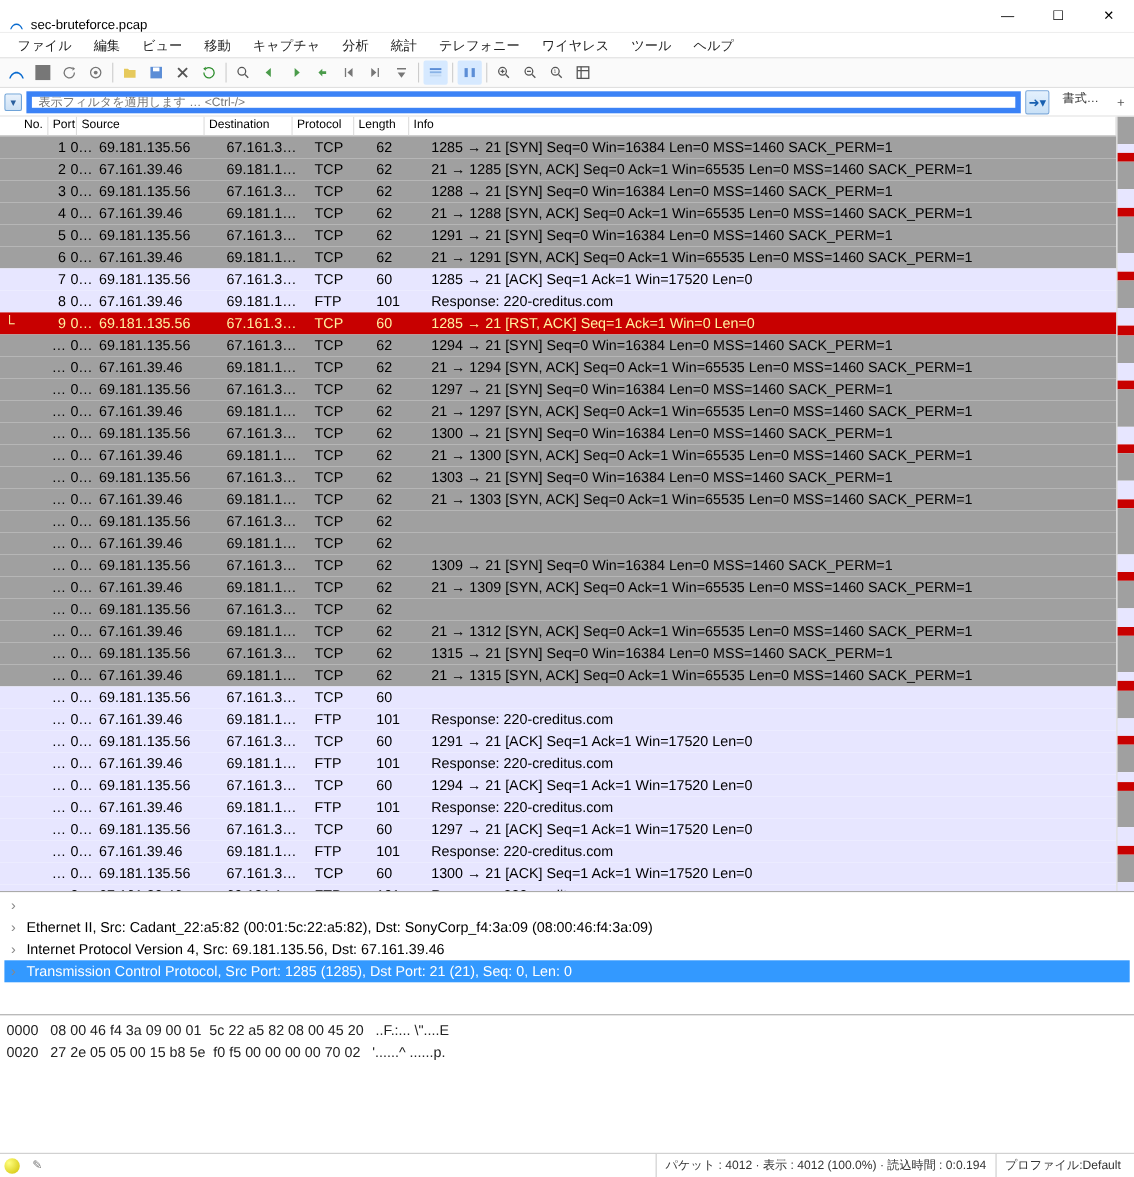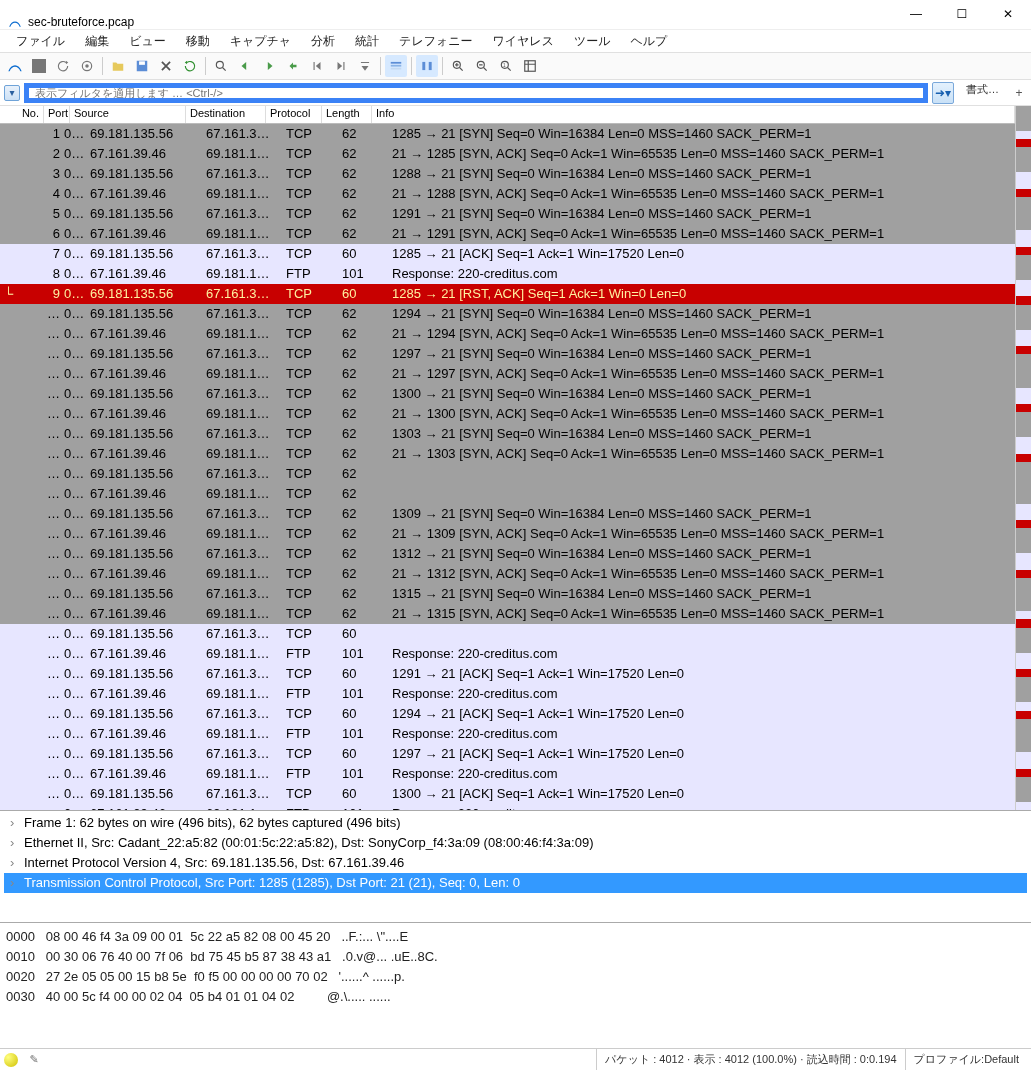--- a/index.html
+++ b/index.html
@@ -263,21 +263,21 @@
         <div class="prow syn"><span class="marker"></span><span class="col-no">…</span> <span class="col-time">0…</span> <span class="col-src">69.181.135.56</span> <span class="col-dst">67.161.3…</span> <span class="col-proto">TCP</span> <span class="col-len">62</span> <span class="col-info">1297 → 21 [SYN] Seq=0 Win=16384 Len=0 MSS=1460 SACK_PERM=1</span></div>
         <div class="prow syn"><span class="marker"></span><span class="col-no">…</span> <span class="col-time">0…</span> <span class="col-src">67.161.39.46</span> <span class="col-dst">69.181.1…</span> <span class="col-proto">TCP</span> <span class="col-len">62</span> <span class="col-info">21 → 1297 [SYN, ACK] Seq=0 Ack=1 Win=65535 Len=0 MSS=1460 SACK_PERM=1</span></div>
         <div class="prow syn"><span class="marker"></span><span class="col-no">…</span> <span class="col-time">0…</span> <span class="col-src">69.181.135.56</span> <span class="col-dst">67.161.3…</span> <span class="col-proto">TCP</span> <span class="col-len">62</span> <span class="col-info">1300 → 21 [SYN] Seq=0 Win=16384 Len=0 MSS=1460 SACK_PERM=1</span></div>
         <div class="prow syn"><span class="marker"></span><span class="col-no">…</span> <span class="col-time">0…</span> <span class="col-src">67.161.39.46</span> <span class="col-dst">69.181.1…</span> <span class="col-proto">TCP</span> <span class="col-len">62</span> <span class="col-info">21 → 1300 [SYN, ACK] Seq=0 Ack=1 Win=65535 Len=0 MSS=1460 SACK_PERM=1</span></div>
         <div class="prow syn"><span class="marker"></span><span class="col-no">…</span> <span class="col-time">0…</span> <span class="col-src">69.181.135.56</span> <span class="col-dst">67.161.3…</span> <span class="col-proto">TCP</span> <span class="col-len">62</span> <span class="col-info">1303 → 21 [SYN] Seq=0 Win=16384 Len=0 MSS=1460 SACK_PERM=1</span></div>
         <div class="prow syn"><span class="marker"></span><span class="col-no">…</span> <span class="col-time">0…</span> <span class="col-src">67.161.39.46</span> <span class="col-dst">69.181.1…</span> <span class="col-proto">TCP</span> <span class="col-len">62</span> <span class="col-info">21 → 1303 [SYN, ACK] Seq=0 Ack=1 Win=65535 Len=0 MSS=1460 SACK_PERM=1</span></div>
         <div class="prow syn"><span class="marker"></span><span class="col-no">…</span> <span class="col-time">0…</span> <span class="col-src">69.181.135.56</span> <span class="col-dst">67.161.3…</span> <span class="col-proto">TCP</span> <span class="col-len">62</span> </div>
         <div class="prow syn"><span class="marker"></span><span class="col-no">…</span> <span class="col-time">0…</span> <span class="col-src">67.161.39.46</span> <span class="col-dst">69.181.1…</span> <span class="col-proto">TCP</span> <span class="col-len">62</span> </div>
         <div class="prow syn"><span class="marker"></span><span class="col-no">…</span> <span class="col-time">0…</span> <span class="col-src">69.181.135.56</span> <span class="col-dst">67.161.3…</span> <span class="col-proto">TCP</span> <span class="col-len">62</span> <span class="col-info">1309 → 21 [SYN] Seq=0 Win=16384 Len=0 MSS=1460 SACK_PERM=1</span></div>
         <div class="prow syn"><span class="marker"></span><span class="col-no">…</span> <span class="col-time">0…</span> <span class="col-src">67.161.39.46</span> <span class="col-dst">69.181.1…</span> <span class="col-proto">TCP</span> <span class="col-len">62</span> <span class="col-info">21 → 1309 [SYN, ACK] Seq=0 Ack=1 Win=65535 Len=0 MSS=1460 SACK_PERM=1</span></div>
-        <div class="prow syn"><span class="marker"></span><span class="col-no">…</span> <span class="col-time">0…</span> <span class="col-src">69.181.135.56</span> <span class="col-dst">67.161.3…</span> <span class="col-proto">TCP</span> <span class="col-len">62</span> <span class="col-info">1312 → 21 [SYN] Seq=0 Win=16384 Len=0 MSS=1460 SACK_PERM=1</span></div>
+        <div class="prow syn"><span class="marker"></span><span class="col-no">…</span> <span class="col-time">0…</span> <span class="col-src">69.181.135.56</span> <span class="col-dst">67.161.3…</span> <span class="col-proto">TCP</span> <span class="col-len">62</span> </div>
         <div class="prow syn"><span class="marker"></span><span class="col-no">…</span> <span class="col-time">0…</span> <span class="col-src">67.161.39.46</span> <span class="col-dst">69.181.1…</span> <span class="col-proto">TCP</span> <span class="col-len">62</span> <span class="col-info">21 → 1312 [SYN, ACK] Seq=0 Ack=1 Win=65535 Len=0 MSS=1460 SACK_PERM=1</span></div>
         <div class="prow syn"><span class="marker"></span><span class="col-no">…</span> <span class="col-time">0…</span> <span class="col-src">69.181.135.56</span> <span class="col-dst">67.161.3…</span> <span class="col-proto">TCP</span> <span class="col-len">62</span> <span class="col-info">1315 → 21 [SYN] Seq=0 Win=16384 Len=0 MSS=1460 SACK_PERM=1</span></div>
         <div class="prow syn"><span class="marker"></span><span class="col-no">…</span> <span class="col-time">0…</span> <span class="col-src">67.161.39.46</span> <span class="col-dst">69.181.1…</span> <span class="col-proto">TCP</span> <span class="col-len">62</span> <span class="col-info">21 → 1315 [SYN, ACK] Seq=0 Ack=1 Win=65535 Len=0 MSS=1460 SACK_PERM=1</span></div>
         <div class="prow ack"><span class="marker"></span><span class="col-no">…</span> <span class="col-time">0…</span> <span class="col-src">69.181.135.56</span> <span class="col-dst">67.161.3…</span> <span class="col-proto">TCP</span> <span class="col-len">60</span> </div>
         <div class="prow ack"><span class="marker"></span><span class="col-no">…</span> <span class="col-time">0…</span> <span class="col-src">67.161.39.46</span> <span class="col-dst">69.181.1…</span> <span class="col-proto">FTP</span> <span class="col-len">101</span> <span class="col-info">Response: 220-creditus.com</span></div>
         <div class="prow ack"><span class="marker"></span><span class="col-no">…</span> <span class="col-time">0…</span> <span class="col-src">69.181.135.56</span> <span class="col-dst">67.161.3…</span> <span class="col-proto">TCP</span> <span class="col-len">60</span> <span class="col-info">1291 → 21 [ACK] Seq=1 Ack=1 Win=17520 Len=0</span></div>
         <div class="prow ack"><span class="marker"></span><span class="col-no">…</span> <span class="col-time">0…</span> <span class="col-src">67.161.39.46</span> <span class="col-dst">69.181.1…</span> <span class="col-proto">FTP</span> <span class="col-len">101</span> <span class="col-info">Response: 220-creditus.com</span></div>
         <div class="prow ack"><span class="marker"></span><span class="col-no">…</span> <span class="col-time">0…</span> <span class="col-src">69.181.135.56</span> <span class="col-dst">67.161.3…</span> <span class="col-proto">TCP</span> <span class="col-len">60</span> <span class="col-info">1294 → 21 [ACK] Seq=1 Ack=1 Win=17520 Len=0</span></div>
         <div class="prow ack"><span class="marker"></span><span class="col-no">…</span> <span class="col-time">0…</span> <span class="col-src">67.161.39.46</span> <span class="col-dst">69.181.1…</span> <span class="col-proto">FTP</span> <span class="col-len">101</span> <span class="col-info">Response: 220-creditus.com</span></div>
         <div class="prow ack"><span class="marker"></span><span class="col-no">…</span> <span class="col-time">0…</span> <span class="col-src">69.181.135.56</span> <span class="col-dst">67.161.3…</span> <span class="col-proto">TCP</span> <span class="col-len">60</span> <span class="col-info">1297 → 21 [ACK] Seq=1 Ack=1 Win=17520 Len=0</span></div>
@@ -327,37 +327,36 @@
       <div class="mm-seg" style="height: 2.35294%; background: rgb(231, 230, 255);"></div>
       <div class="mm-seg" style="height: 1.17647%; background: rgb(200, 0, 0);"></div>
       <div class="mm-seg" style="height: 3.52941%; background: rgb(160, 160, 160);"></div>
       <div class="mm-seg" style="height: 1.17647%; background: rgb(231, 230, 255);"></div>
     </div>
 </div>
 
 <div class="details" id="details">
     <div class="drow">
       <span class="exp">›</span>
-      <span>Frame 1: 62 bytes on wire (496 bits), 62 bytes captured (496 bits)</span>
     </div>
     <div class="drow">
       <span class="exp">›</span>
       <span>Ethernet II, Src: Cadant_22:a5:82 (00:01:5c:22:a5:82), Dst: SonyCorp_f4:3a:09 (08:00:46:f4:3a:09)</span>
     </div>
     <div class="drow">
       <span class="exp">›</span>
       <span>Internet Protocol Version 4, Src: 69.181.135.56, Dst: 67.161.39.46</span>
     </div>
     <div class="drow sel">
       <span class="exp">›</span>
       <span>Transmission Control Protocol, Src Port: 1285 (1285), Dst Port: 21 (21), Seq: 0, Len: 0</span>
     </div>
   </div>
 
-<div class="hexpane" id="hex"><div>0000   08 00 46 f4 3a 09 00 01  5c 22 a5 82 08 00 45 20   ..F.:... \"....E </div><div>0010   00 30 06 76 40 00 7f 06  bd 75 45 b5 87 38 43 a1   .0.v@... .uE..8C.</div><div>0020   27 2e 05 05 00 15 b8 5e  f0 f5 00 00 00 00 70 02   '......^ ......p.</div><div>0030   40 00 5c f4 00 00 02 04  05 b4 01 01 04 02         @.\..... ......  </div></div>
+<div class="hexpane" id="hex"><div>0000   08 00 46 f4 3a 09 00 01  5c 22 a5 82 08 00 45 20   ..F.:... \"....E </div><div>0020   27 2e 05 05 00 15 b8 5e  f0 f5 00 00 00 00 70 02   '......^ ......p.</div></div>
 
 <div class="statusbar">
   <div class="led"></div>
   <div class="pencil">✎</div>
   <span class="spacer"></span>
   <div class="cell">パケット : 4012 · 表示 : 4012 (100.0%) · 読込時間 : 0:0.194</div>
   <div class="cell">プロファイル:Default</div>
 </div>
 
 </body></html>

